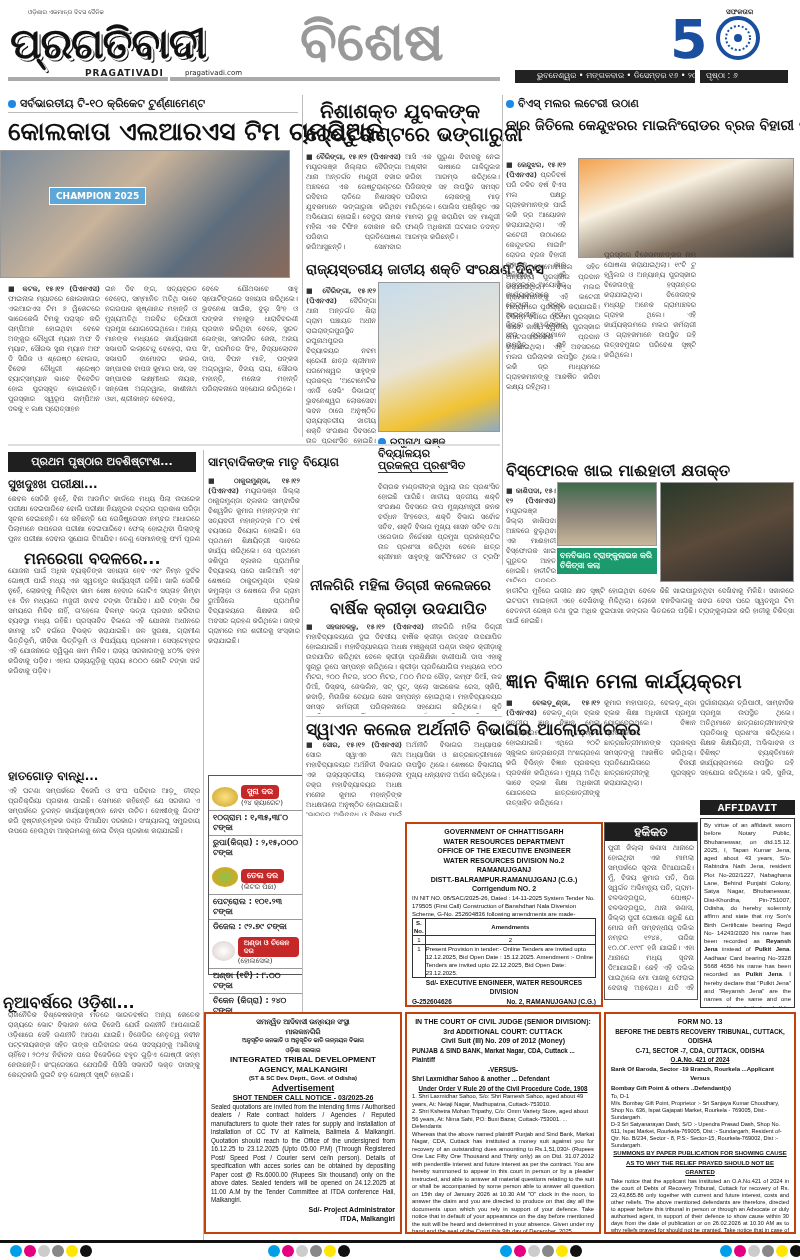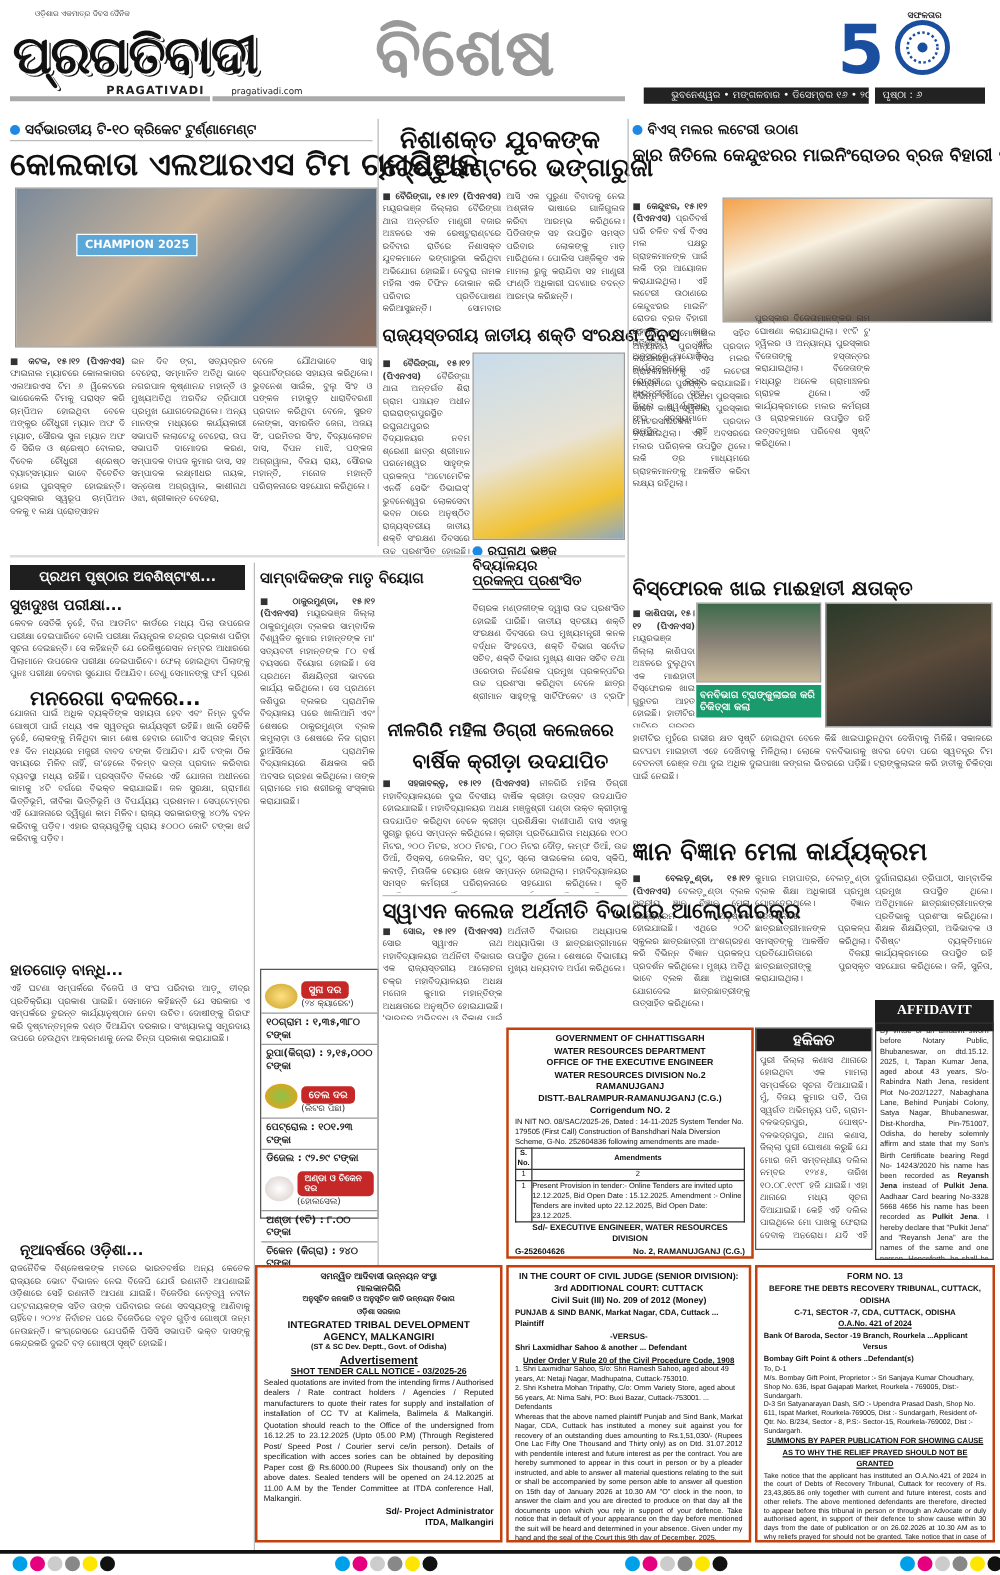--- a/index.html
+++ b/index.html
@@ -50,21 +50,21 @@
     <circle cx="70" cy="30" r="4" fill="#1a4fa0"></circle>
   </svg>
   <span class="abs" style="left:58px;top:0;font-size:7px;font-weight:bold">ସଫଳତାର</span>
 </div>
 <div class="abs dateline">ଭୁବନେଶ୍ୱର • ମଙ୍ଗଳବାର • ଡିସେମ୍ବର ୧୬ • ୨୦୨୫</div>
 <div class="abs pageno">ପୃଷ୍ଠା : ୬</div>
 
 <div class="abs kicker" style="left:8px;top:97px"><span class="dot"></span><span>ସର୍ବଭାରତୀୟ ଟି-୧୦ କ୍ରିକେଟ ଟୁର୍ଣ୍ଣାମେଣ୍ଟ</span></div>
 <div class="abs hr" style="left:8px;top:112px;width:290px"></div>
 <div class="abs headline" style="left:8px;top:118px;font-size:25px">କୋଲକାତା ଏଲଆରଏସ ଟିମ ଚାମ୍ପିଅନ</div>
-<div class="abs photo" style="left:12px;top:150px;width:290px;height:128px">
+<div class="abs photo" style="left:0;top:150px;width:290px;height:128px">
   <div class="abs" style="left:48px;top:36px;background:#5aa7d8;color:#fff;font-size:9px;font-weight:bold;padding:3px 6px;border:1px solid #fff">CHAMPION 2025</div>
 </div>
 <div class="abs body" style="left:8px;top:284px;width:92px;height:156px"><b>■ କଟକ, ୧୫।୧୨ (ପିଏନଏସ)</b> <span>ଫାଇନାଲ ମ୍ୟାଚରେ କୋଲକାତାର ଏଲଆରଏସ ଟିମ ୬ ୱିକେଟରେ ଭାରେକେଲି ଟିମକୁ ପରାସ୍ତ କରି ଚାମ୍ପିଅନ ହୋଇଥିବା ବେଳେ ଅଙ୍କୁର ଚୌଧୁରୀ ମ୍ୟାନ ଅଫ ଦି ମ୍ୟାଚ, ସୌରଭ ସୁନା ମ୍ୟାନ ଅଫ ଦି ସିରିଜ ଓ ଶ୍ରେଷ୍ଠ ବୋଲର, ବିବେକ ଚୌଧୁରୀ ଶ୍ରେଷ୍ଠ ବ୍ୟାଟ୍ସମ୍ୟାନ ଭାବେ ବିବେଚିତ ହୋଇ ପୁରସ୍କୃତ ହୋଇଛନ୍ତି। ପୁରସ୍କାର ସ୍ୱରୂପ ଚାମ୍ପିଅନ ଦଳକୁ ୧ ଲକ୍ଷ ପ୍ରୋତ୍ସାହନ</span></div>
 <div class="abs body" style="left:105px;top:284px;width:92px;height:156px">ଇନ ଦିବ ଙ୍ଗ, ସତ୍ୟବ୍ରତ ବେହେରା, ସମ୍ମାନିତ ଅତିଥି ଭାବେ ନଗରପାଳ କୃଷ୍ଣାନନ୍ଦ ମହାନ୍ତି ଓ ମୁଖ୍ୟଅତିଥି ଅରବିନ୍ଦ ତ୍ରିପାଠୀ ପ୍ରମୁଖ ଯୋଗଦେଇଥିଲେ। ଅନ୍ୟ ମାନଙ୍କ ମଧ୍ୟରେ କାର୍ଯ୍ୟକାରୀ ସଭାପତି ଲଲାଟେନ୍ଦୁ ବେହେରା, ଉପ ସଭାପତି ଦାମୋଦର କରଣ, ସମ୍ପାଦକ ବାପଜ କୁମାର ଦାସ, ସହ ସମ୍ପାଦକ ଲକ୍ଷ୍ମୀଧର ନାୟକ, ସନ୍ତୋଷ ଅଗ୍ରୱାଲ, କାଶୀନାଥ ଓଝା, ଶ୍ରୀକାନ୍ତ ବେହେରା,</div>
 <div class="abs body" style="left:202px;top:284px;width:96px;height:156px">ବେଳେ ଯୌଥଭାବେ ସାହୁ ସ୍ପୋର୍ଟିଙ୍ଗରେ ସହାୟତା କରିଥିଲେ। ଭୁବନେଶ ସାଇଁକ, ବୁଲୁ ସିଂହ ଓ ପଙ୍କଜ ମହାକୁଡ଼ ଧାରାବିବରଣୀ ପ୍ରଦାନ କରିଥିବା ବେଳେ, ସୁରତ ଲେଙ୍କା, ସମରଜିତ ଜେନା, ଅଜୟ ସିଂ, ପରମିତର ସିଂହ, ବିଦ୍ୟାଲୋଚନ ଦାସ, ବିପନ ମାଝି, ପଙ୍କଜ ଅଗ୍ରୱାଲ, ବିଜୟ ରାୟ, ସୌରଭ ମହାନ୍ତି, ମନୋଜ ମହାନ୍ତି ପରିଚାଳନାରେ ସହଯୋଗ କରିଥିଲେ।</div>
 
 <div class="abs vr" style="left:302px;top:95px;height:342px"></div>
 
 <div class="abs headline" style="left:320px;top:100px;font-size:20px">ନିଶାଶକ୍ତ ଯୁବକଙ୍କ</div>
 <div class="abs headline" style="left:306px;top:123px;font-size:20px">ରେଷ୍ଟୁରାଣ୍ଟରେ ଭଙ୍ଗାରୁଜା</div>
@@ -94,21 +94,21 @@
 
 <div class="abs hr" style="left:8px;top:444px;width:492px;height:2px;background:#ddd"></div>
 
 <div class="abs darkbar" style="left:8px;top:452px;width:188px;height:20px;font-size:11px;line-height:20px">ପ୍ରଥମ ପୃଷ୍ଠାର ଅବଶିଷ୍ଟାଂଶ...</div>
 <div class="abs headline" style="left:8px;top:478px;font-size:12px">ସୁଖଦୁଃଖ ପରୀକ୍ଷା...</div>
 <div class="abs body" style="left:8px;top:494px;width:192px;height:50px">କେବଳ ସେତିକି ନୁହେଁ, ବିନା ଆଡମିଟ କାର୍ଡରେ ମଧ୍ୟ ପିଲା ଉପରେଜ ପରୀକ୍ଷା ଦେଇପାରିବେ ବୋଲି ପରୀକ୍ଷା ନିୟନ୍ତ୍ରକ ଚନ୍ଦ୍ରର ପ୍ରକାଶ ପରିଡ଼ା ସୂଚନା ଦେଇଛନ୍ତି। ସେ କହିଛନ୍ତି ଯେ ରେଜିଷ୍ଟ୍ରେସନ ନମ୍ବର ଆଧାରରେ ପିଲାମାନେ ଉପରେଜ ପରୀକ୍ଷା ଦେଇପାରିବେ। ଫେଲ୍ ହୋଇଥିବା ପିଲାଙ୍କୁ ପୁନଃ ପରୀକ୍ଷା ଦେବାର ସୁଯୋଗ ଦିଆଯିବ। ତେଣୁ ସେମାନଙ୍କୁ ଫର୍ମ ପୂରଣ କରିବାକୁ କୁହାଯାଇଛି।</div>
 <div class="abs headline" style="left:24px;top:550px;font-size:16px">ମନରେଗା ବଦଳରେ...</div>
 <div class="abs body" style="left:8px;top:566px;width:192px;height:196px">ଯୋଜନା ପାଇଁ ଅଧିକ ବ୍ୟକ୍ତିଙ୍କ ସହାୟତା ହେବ ଏବଂ ନିମ୍ନ ଦୁର୍ବଳ ଗୋଷ୍ଠୀ ପାଇଁ ମଧ୍ୟ ଏକ ସ୍ୱତନ୍ତ୍ର କାର୍ଯ୍ୟସୂଚୀ ରହିଛି। ଖାଲି ସେତିକି ନୁହେଁ, ଲୋକଙ୍କୁ ମିଳିଥିବା କାମ ଶେଷ ହେବାର ଗୋଟିଏ ସପ୍ତାହ କିମ୍ବା ୧୫ ଦିନ ମଧ୍ୟରେ ମଜୁରୀ ବାବଦ ଟଙ୍କା ଦିଆଯିବ। ଯଦି ଟଙ୍କା ଠିକ ସମୟରେ ମିଳିବ ନାହିଁ, ତା'ହେଲେ ବିଳମ୍ବ ଭତ୍ତା ପ୍ରଦାନ କରିବାର ବ୍ୟବସ୍ଥା ମଧ୍ୟ ରହିଛି। ପ୍ରସ୍ତାବିତ ବିଲରେ ଏହି ଯୋଜନା ଅଧୀନରେ କାମକୁ ୪ଟି ବର୍ଗରେ ବିଭକ୍ତ କରାଯାଇଛି। ଜଳ ସୁରକ୍ଷା, ଗ୍ରାମୀଣ ଭିତ୍ତିଭୂମି, ଜୀବିକା ଭିତ୍ତିଭୂମି ଓ ବିପର୍ଯ୍ୟୟ ପ୍ରଶମନ। ସେପ୍ଟେମ୍ବର ଏହି ଯୋଜନାରେ ଦ୍ୱିଗୁଣ କାମ ମିଳିବ। ରାଜ୍ୟ ସରକାରଙ୍କୁ ୪୦% ବହନ କରିବାକୁ ପଡ଼ିବ। ଏହାର ରାଜ୍ୟଗୁଡ଼ିକୁ ପ୍ରାୟ ୫୦୦୦ କୋଟି ଟଙ୍କା ଖର୍ଚ୍ଚ କରିବାକୁ ପଡ଼ିବ।</div>
 <div class="abs headline" style="left:8px;top:770px;font-size:12px">ହାତଗୋଡ଼ ବାନ୍ଧି...</div>
 <div class="abs body" style="left:8px;top:786px;width:192px;height:180px">ଏହି ଘଟଣା ସମ୍ପର୍କରେ ବିଜେପି ଓ ସଂଘ ପରିବାର ଆଡ଼ୁ ତୀବ୍ର ପ୍ରତିକ୍ରିୟା ପ୍ରକାଶ ପାଇଛି। ସେମାନେ କହିଛନ୍ତି ଯେ ସରକାର ଏ ସମ୍ପର୍କରେ ତୁରନ୍ତ କାର୍ଯ୍ୟାନୁଷ୍ଠାନ ନେବା ଉଚିତ। ଦୋଷୀଙ୍କୁ ଗିରଫ କରି ଦୃଷ୍ଟାନ୍ତମୂଳକ ଦଣ୍ଡ ଦିଆଯିବା ଦରକାର। ସଂଖ୍ୟାଲଘୁ ସମ୍ପ୍ରଦାୟ ଉପରେ ହେଉଥିବା ଆକ୍ରମଣକୁ ନେଇ ଚିନ୍ତା ପ୍ରକାଶ କରାଯାଇଛି।</div>
-<div class="abs headline" style="left:16px;top:994px;font-size:12px">ନୂଆବର୍ଷରେ ଓଡ଼ିଶା...</div>
+<div class="abs headline" style="left:3px;top:994px;font-size:16px">ନୂଆବର୍ଷରେ ଓଡ଼ିଶା...</div>
 <div class="abs body" style="left:8px;top:1010px;width:192px;height:230px">ରାଜନୈତିକ ବିଶ୍ଳେଷକଙ୍କ ମତରେ ଭାରତବର୍ଷର ଅନ୍ୟ କେତେକ ରାଜ୍ୟରେ ଭୋଟ ବିଭାଜନ ନେଇ ବିଜେପି ଯେଉଁ ରଣନୀତି ଆପଣାଇଛି ଓଡ଼ିଶାରେ ସେହି ରଣନୀତି ଆପଣା ଯାଇଛି। ବିଜେଡିର ନେତୃତ୍ୱ ନବୀନ ପଟ୍ଟନାୟକଙ୍କ ସହିତ ତାଙ୍କ ପରିବାରର ଜଣେ ସଦସ୍ୟଙ୍କୁ ଆଣିବାକୁ ଚାହିଁବେ। ୨୦୨୪ ନିର୍ବାଚନ ପରେ ବିଜେଡିରେ ବହୁତ ଗୁଡ଼ିଏ ଗୋଷ୍ଠୀ ଜନ୍ମ ନେଉଛନ୍ତି। କଂଗ୍ରେସରେ ଯେପରିକି ପିସିସି ସଭାପତି ଭକ୍ତ ଦାସଙ୍କୁ କେନ୍ଦ୍ରକରି ଦୁଇଟି ବଡ଼ ଗୋଷ୍ଠୀ ସୃଷ୍ଟି ହୋଇଛି।</div>
 
 <div class="abs vr" style="left:203px;top:450px;height:790px"></div>
 
 <div class="abs headline" style="left:208px;top:456px;font-size:12px">ସାମ୍ବାଦିକଙ୍କ ମାତୃ ବିୟୋଗ</div>
 <div class="abs body" style="left:208px;top:476px;width:92px;height:296px"><b>■ ଠାକୁରମୁଣ୍ଡା, ୧୫।୧୨ (ପିଏନଏସ)</b> <span>ମୟୂରଭଞ୍ଜ ଜିଲ୍ଲା ଠାକୁରମୁଣ୍ଡା ବ୍ଲକର ସାମ୍ବାଦିକ ବିଶ୍ୱଜିତ କୁମାର ମହାନ୍ତଙ୍କ ମା' ସତ୍ୟବତୀ ମହାନ୍ତଙ୍କ ୮୦ ବର୍ଷ ବୟସରେ ବିୟୋଗ ହୋଇଛି। ସେ ପ୍ରଥମେ ଶିକ୍ଷୟିତ୍ରୀ ଭାବରେ କାର୍ଯ୍ୟ କରିଥିଲେ। ସେ ପ୍ରଥମେ ଜଶିପୁର ବ୍ଲକର ପ୍ରାଥମିକ ବିଦ୍ୟାଳୟ ପରେ ଖାଲିଆମି ଏବଂ ଶେଷରେ ଠାକୁରମୁଣ୍ଡା ବ୍ଲକ କମୁଲାଡ଼ା ଓ ଶେଷରେ ନିଜ ଗ୍ରାମ ରୁଆଁସିଲେ ପ୍ରାଥମିକ ବିଦ୍ୟାଳୟରେ ଶିକ୍ଷକତା କରି ଅବସର ଗ୍ରହଣ କରିଥିଲେ। ତାଙ୍କ ଗ୍ରାମରେ ମର ଶରୀରକୁ ସଂସ୍କାର କରାଯାଇଛି।</span></div>
 
 <div class="abs box" style="left:208px;top:775px;width:95px;height:200px;background:#fff">
   <div style="display:flex;align-items:flex-end;gap:3px;padding:3px">
     <span style="display:inline-block;width:26px;height:20px;border-radius:50%;background:radial-gradient(#ffe082,#c9a227)"></span>
@@ -184,21 +184,21 @@
       <span>G-252604626</span>
       <span>No. 2, RAMANUJGANJ (C.G.)</span>
     </div>
 </div>
 
 <div class="abs box" style="left:604px;top:822px;width:94px;height:178px">
   <div class="darkbar" style="font-size:12px;padding:2px">ହକିକତ</div>
   <div class="body" style="padding:2px 3px;height:150px">ପୁରୀ ଜିଲ୍ଲା କଣାସ ଥାନାରେ ହୋଇଥିବା ଏକ ମାମଲା ସମ୍ପର୍କରେ ସୂଚନା ଦିଆଯାଇଛି। ମୁଁ, ବିଜୟ କୁମାର ପତି, ପିତା ସ୍ୱର୍ଗତ ଅଭିମନ୍ୟୁ ପତି, ଗ୍ରାମ- ବଳଭଦ୍ରପୁର, ପୋଷ୍ଟ-ବଳଭଦ୍ରପୁର, ଥାନା କଣାସ, ଜିଲ୍ଲା ପୁରୀ ଘୋଷଣା କରୁଛି ଯେ ମୋର ଜମି ସମ୍ବନ୍ଧୀୟ ଦଲିଲ ନମ୍ବର ୧୨୪୫, ତାରିଖ ୧୦.୦୮.୧୯୯୮ ହଜି ଯାଇଛି। ଏହା ଥାନାରେ ମଧ୍ୟ ସୂଚନା ଦିଆଯାଇଛି। କେହି ଏହି ଦଲିଲ ପାଇଥିଲେ ମୋ ପାଖକୁ ଫେରାଇ ଦେବାକୁ ଅନୁରୋଧ। ଯଦି ଏହି ଦଲିଲ କେହି ଅପବ୍ୟବହାର କରନ୍ତି, ତେବେ ସେଥିପାଇଁ ମୁଁ ଦାୟୀ ରହିବି ନାହିଁ।</div>
 </div>
 
-<div class="abs darkbar" style="left:700px;top:800px;width:95px;height:25px;font-size:11px;line-height:16px;font-family:Liberation Serif, serif">AFFIDAVIT</div>
+<div class="abs darkbar" style="left:700px;top:800px;width:95px;height:15px;font-size:11px;line-height:16px;font-family:Liberation Mono, monospace">AFFIDAVIT</div>
 <div class="abs" style="left:700px;top:818px;width:95px;height:190px;border:1px solid #333;font-family:'Liberation Sans',sans-serif;font-size:6px;line-height:8.3px;padding:2px 3px;overflow:hidden;text-align:justify">
   <span>By virtue of an affidavit sworn before Notary Public, Bhubaneswar, on dtd.15.12. 2025, I, Tapan Kumar Jena, aged about 43 years, S/o-Rabindra Nath Jena, resident Plot No-202/1227, Nabaghana Lane, Behind Punjabi Colony, Satya Nagar, Bhubaneswar, Dist-Khordha, Pin-751007, Odisha, do hereby solemnly affirm and state that my Son's Birth Certificate bearing Regd No- 14243/2020 his name has been recorded as</span> <b>Reyansh Jena</b> <span>instead of</span> <b>Pulkit Jena</b><span>. Aadhaar Card bearing No-3328 5668 4656 his name has been recorded as</span> <b>Pulkit Jena</b><span>. I hereby declare that "Pulkit Jena" and "Reyansh Jena" are the names of the same and one person. Henceforth, he shall be known and called as Pulkit Jena for all purposes.</span>
   
 </div>
 
 <div class="abs adbox" style="left:204px;top:1012px;width:198px;height:222px">
   <div class="c">ସମନ୍ୱିତ ଆଦିବାସୀ ଉନ୍ନୟନ ସଂସ୍ଥା</div>
   <div class="c">ମାଲକାନଗିରି</div>
   <div class="c" style="font-size:6px">ଅନୁସୂଚିତ ଜନଜାତି ଓ ଅନୁସୂଚିତ ଜାତି ଉନ୍ନୟନ ବିଭାଗ</div>
   <div class="c" style="font-size:6px">ଓଡ଼ିଶା ସରକାର</div>

